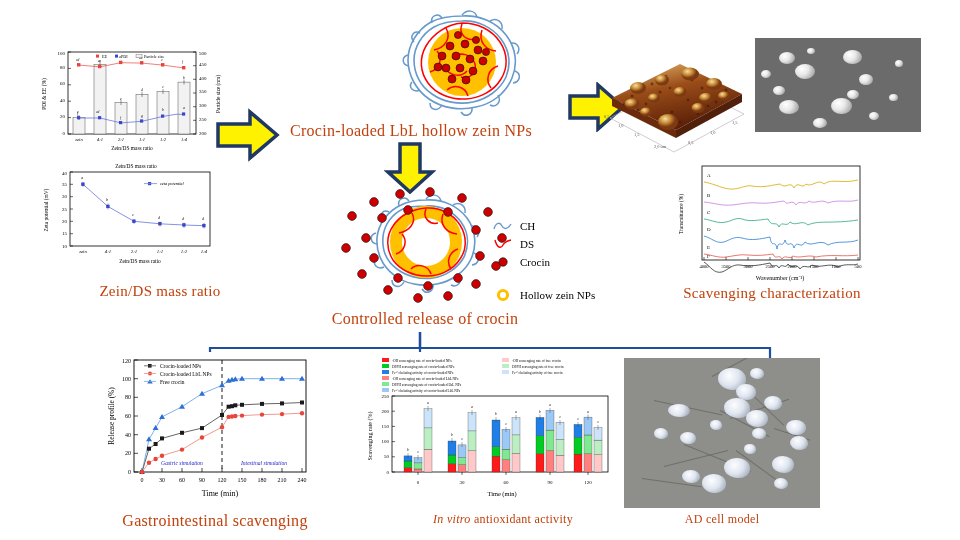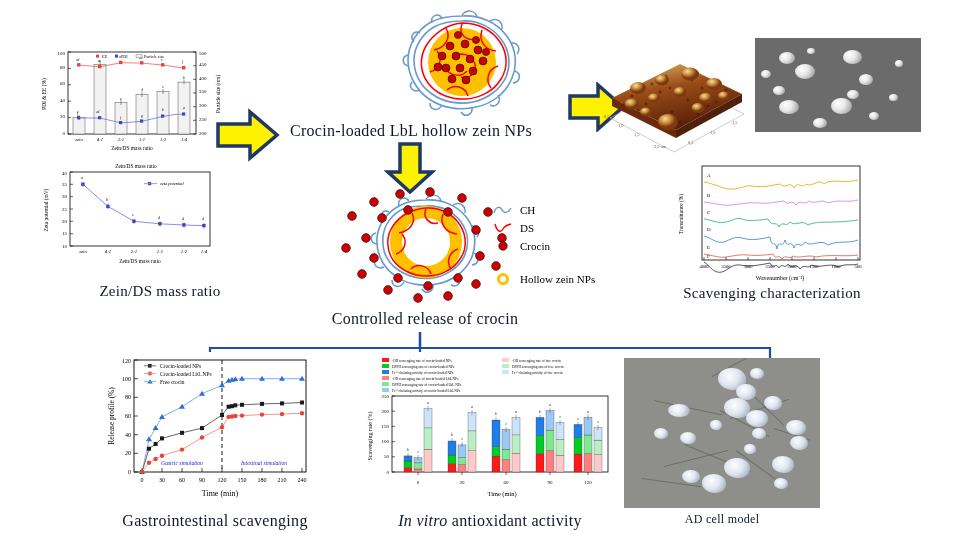--- a/index.html
+++ b/index.html
@@ -1,20 +1,20 @@
 <!DOCTYPE html>
 <html><head>
 <meta charset="utf-8">
 <title>Graphical Abstract</title>
 <style>
   html,body{margin:0;padding:0;background:#ffffff;}
   body{width:960px;height:540px;position:relative;overflow:hidden;
        font-family:"Liberation Serif",serif;color:#000;}
   .abs{position:absolute;}
-  .cap{font-family:"Liberation Serif",serif;font-size:15px;color:#0f172a;
+  .cap{font-family:"Liberation Serif",serif;font-size:15px;color:#c2410c;
        text-align:center;white-space:nowrap;letter-spacing:.3px;}
   .cap i{font-style:italic;}
   .panel{position:absolute;background:#fff;}
 
   
   .arrow-r{position:absolute;}
   .arrow-d{position:absolute;}
 
   
   .lgrow{display:flex;align-items:center;gap:6px;margin-bottom:6px;}
@@ -347,21 +347,21 @@
     <circle cx="112" cy="26" r="4.4"></circle>
       <circle cx="140" cy="44" r="4.4"></circle>
       <circle cx="144" cy="70" r="4.4"></circle>
     <circle cx="122" cy="92" r="4.4"></circle>
       <circle cx="92" cy="100" r="4.4"></circle>
       <circle cx="62" cy="92" r="4.4"></circle>
     <circle cx="38" cy="72" r="4.4"></circle>
   </g>
 </svg>
 
-<div class="abs" style="left:492px;top:204px;">
+<div class="abs" style="left:492px;top:220px;">
   <div class="lgrow">
     <svg width="22" height="12" viewBox="0 0 22 12">
       <path d="M2 9 C4 2 8 2 10 6 C12 10 16 9 19 4" fill="none" stroke="#6699CC" stroke-width="1.4"></path>
     </svg>
     <span class="lgtxt">CH</span>
   </div>
   <div class="lgrow">
     <svg width="22" height="12" viewBox="0 0 22 12">
       <path d="M3 2 C5 10 9 11 11 7 C13 3 16 3 19 2" fill="none" stroke="#FF0000" stroke-width="1.4"></path>
     </svg>
@@ -813,21 +813,21 @@
         <text x="100" y="132">30</text>
         <text x="144" y="132">60</text>
       <text x="188" y="132">90</text>
         <text x="226" y="132">120</text>
     </g>
     <text x="140" y="144" font-family="Liberation Serif, serif" font-size="6.4" fill="#000" text-anchor="middle">Time (min)</text>
     <text x="10" y="84" font-family="Liberation Serif, serif" font-size="6" fill="#000" text-anchor="middle" transform="rotate(-90 10 84)">Scavenging rate (%)</text>
   </svg>
 </div>
 
-<div class="cap abs" style="left:375px;top:512px;width:230px;font-size:16px;text-align:center;">
+<div class="cap abs" style="left:388px;top:512px;width:230px;font-size:12px;text-align:center;">
   <i>In vitro</i>
   <span>antioxidant  activity</span>
 </div>
 
 <div class="cells" style="left:624px;top:358px;width:196px;height:150px;">
 
   <div class="neurite" style="left:30px;top:42px;width:70px;transform:rotate(12deg);"></div>
   <div class="neurite" style="left:96px;top:52px;width:56px;transform:rotate(28deg);"></div>
   <div class="neurite" style="left:106px;top:60px;width:62px;transform:rotate(-18deg);"></div>
   <div class="neurite" style="left:60px;top:86px;width:72px;transform:rotate(22deg);"></div>

